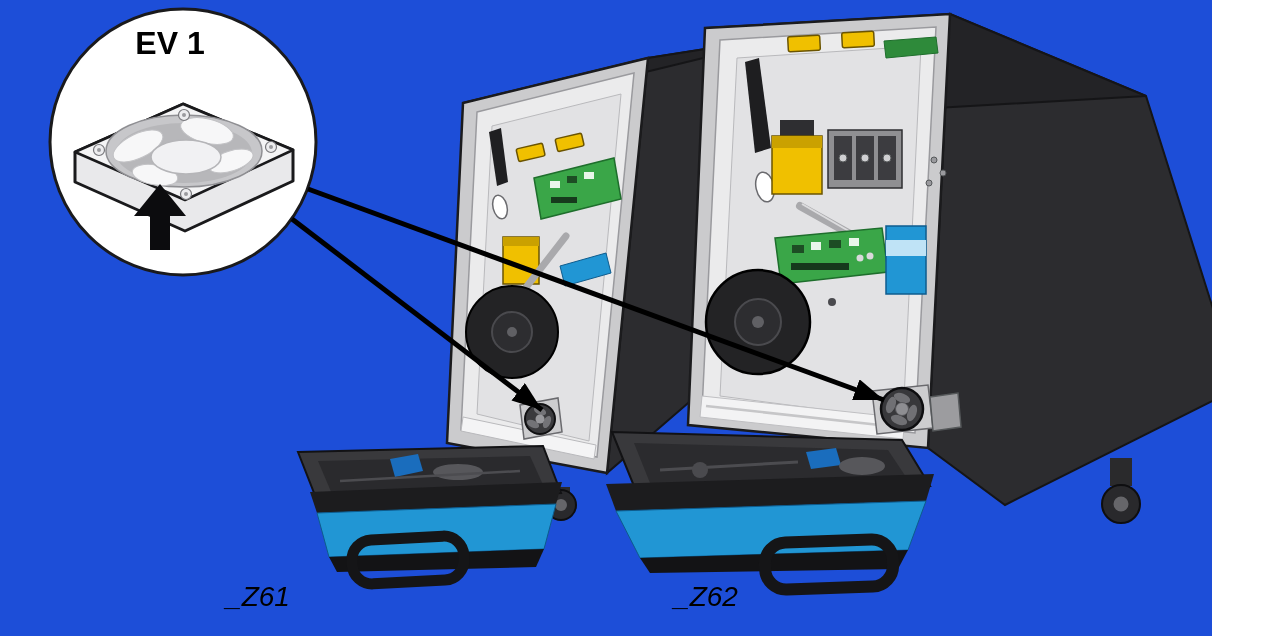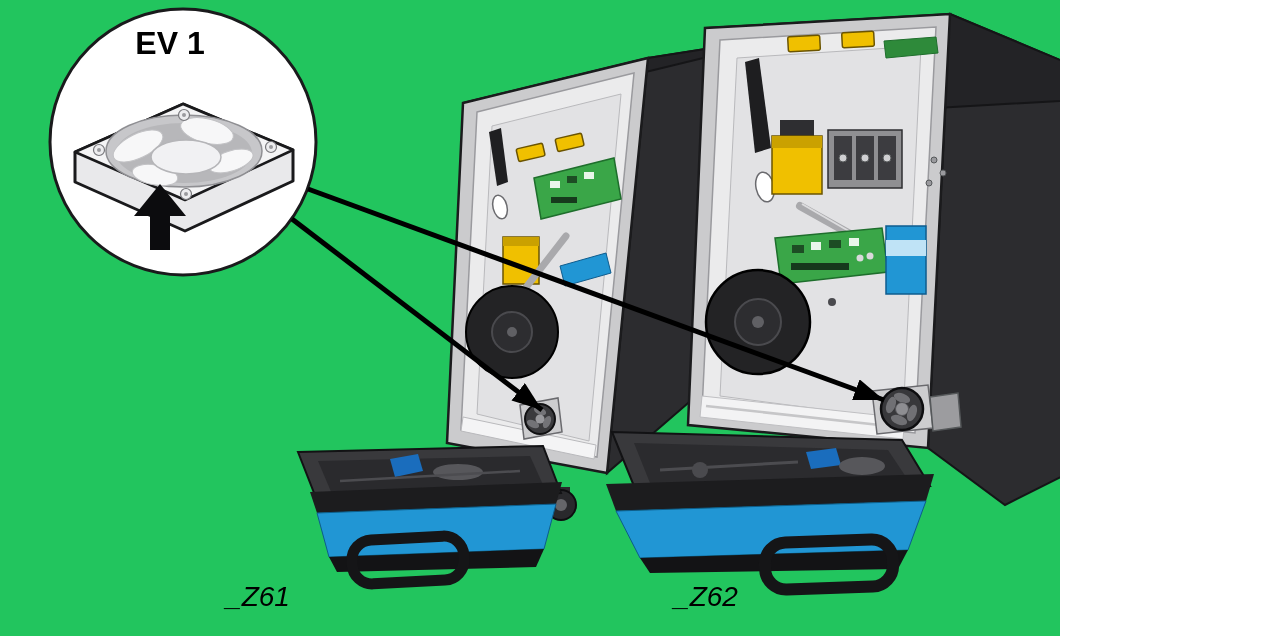--- a/index.html
+++ b/index.html
@@ -1,16 +1,16 @@
 <!DOCTYPE html>
 <html><head>
 <meta charset="utf-8">
 <style>
   html,body{margin:0;padding:0;background:#ffffff;}
-  .canvas{width:1060px;height:636px;background:#22c55e;overflow:hidden;font-family:"Liberation Sans",sans-serif;}
+  .canvas{width:1212px;height:636px;background:#1d4ed8;overflow:hidden;font-family:"Liberation Sans",sans-serif;}
   svg{display:block;}
   .callout-label{font-family:"Liberation Sans",sans-serif;font-size:32px;font-weight:bold;fill:#000;}
   .machine-label{font-family:"Liberation Sans",sans-serif;font-size:28px;font-style:italic;fill:#000;}
 </style>
 </head>
 <body>
 
 <div class="canvas">
 <svg viewBox="0 0 1280 636" width="1280" height="636">
   <defs>

